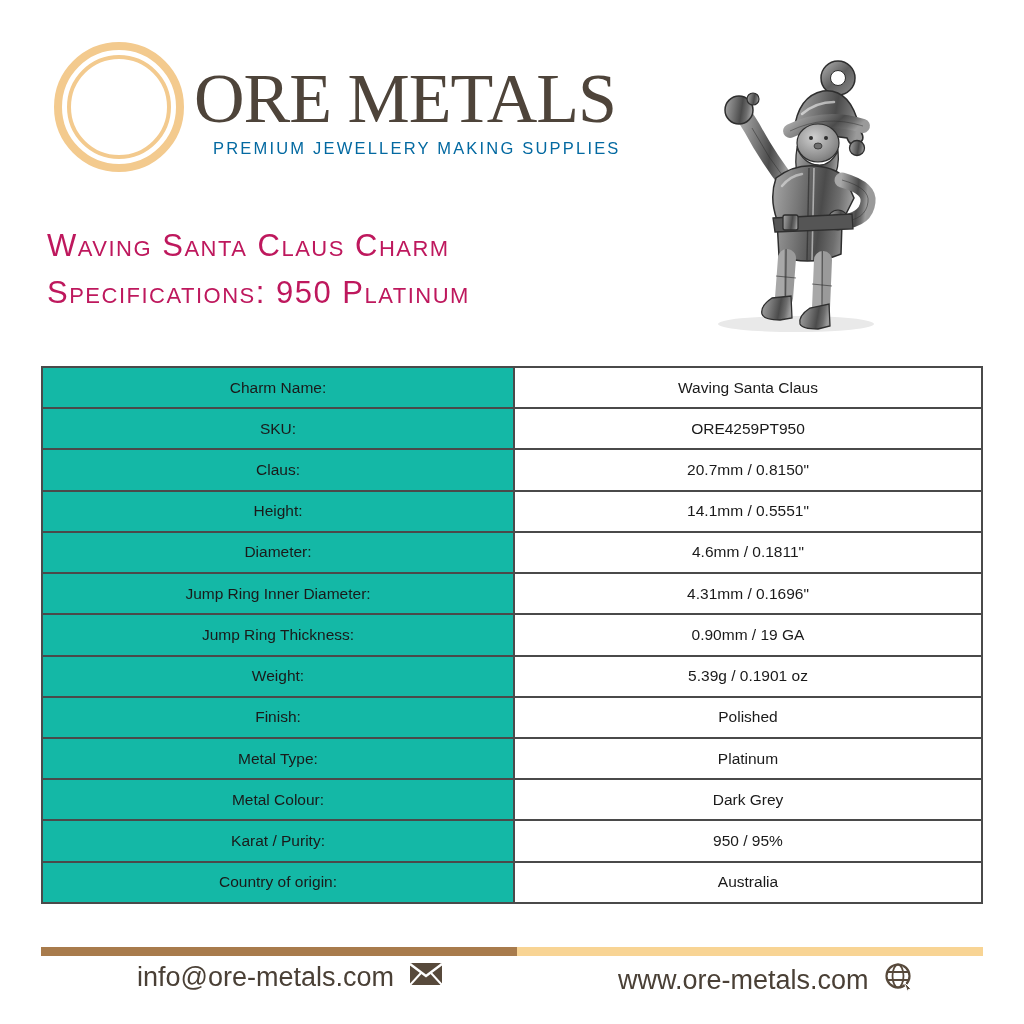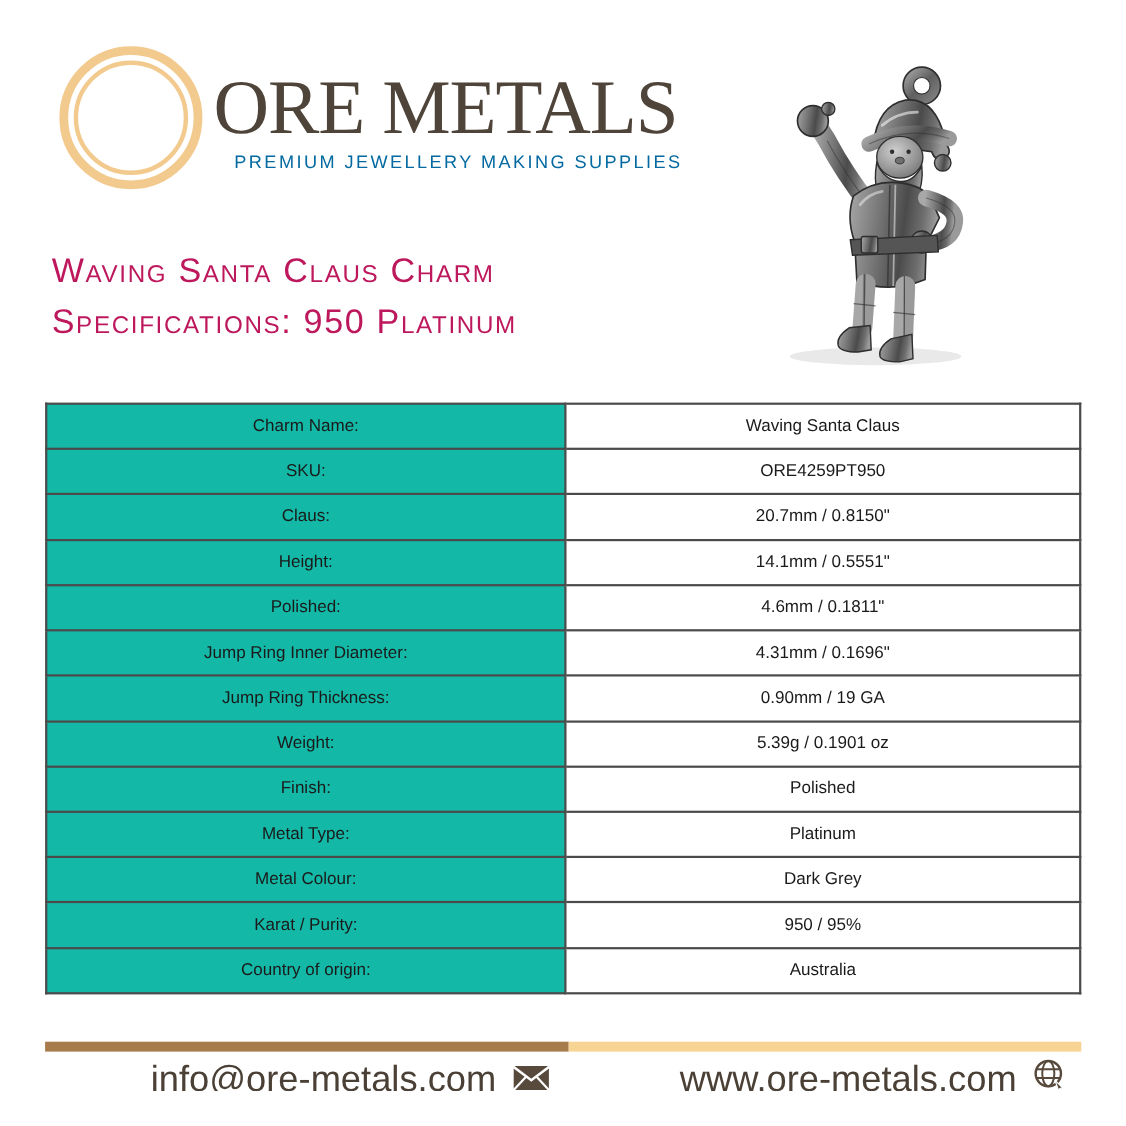--- a/index.html
+++ b/index.html
@@ -49,21 +49,21 @@
     padding:0;height:36px;
   }
   .spec-table td.label-cell{background:#14b8a6;width:50%;}
   .spec-table td.value-cell{background:#ffffff;}
 
   
   .bar-brown{position:absolute;left:41px;top:947px;width:476px;height:9px;background:#A87B4C;}
   .bar-tan{position:absolute;left:517px;top:947px;width:466px;height:9px;background:#F8D494;}
   .footer-group{
     position:absolute;top:962px;display:flex;align-items:center;gap:15px;
-    font-size:33px;color:#4A4036;white-space:nowrap;
+    font-size:27px;color:#4A4036;white-space:nowrap;
   }
   .footer-email{left:137px;}
   .footer-web{left:618px;}
   .footer-icon{display:inline-block;}
 </style>
 </head>
 <body>
 
 <div id="canvas">
 
@@ -168,21 +168,21 @@
       </tr>
       <tr>
         <td class="label-cell">Claus:</td>
         <td class="value-cell">20.7mm / 0.8150"</td>
       </tr>
       <tr>
         <td class="label-cell">Height:</td>
         <td class="value-cell">14.1mm / 0.5551"</td>
       </tr>
       <tr>
-        <td class="label-cell">Polished:</td>
+        <td class="label-cell">Diameter:</td>
         <td class="value-cell">4.6mm / 0.1811"</td>
       </tr>
       <tr>
         <td class="label-cell">Jump Ring Inner Diameter:</td>
         <td class="value-cell">4.31mm / 0.1696"</td>
       </tr>
       <tr>
         <td class="label-cell">Jump Ring Thickness:</td>
         <td class="value-cell">0.90mm / 19 GA</td>
       </tr>

